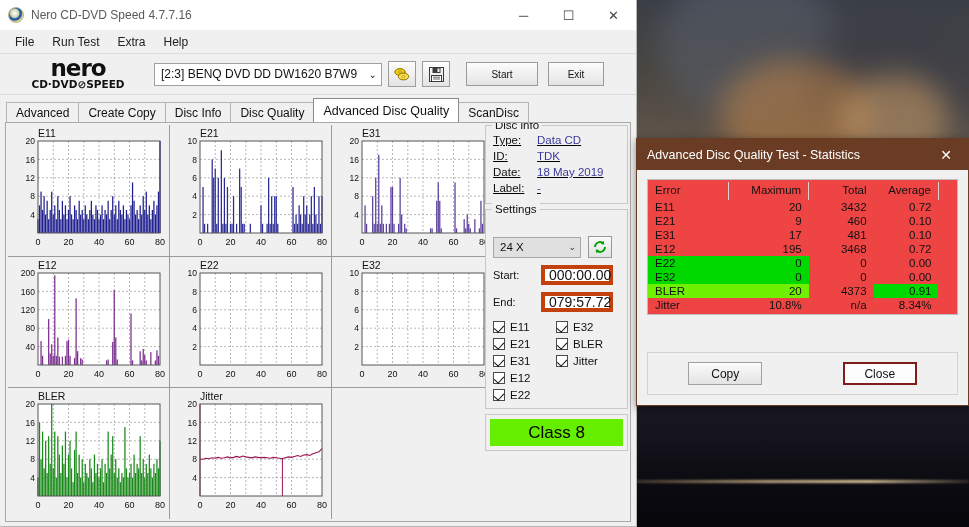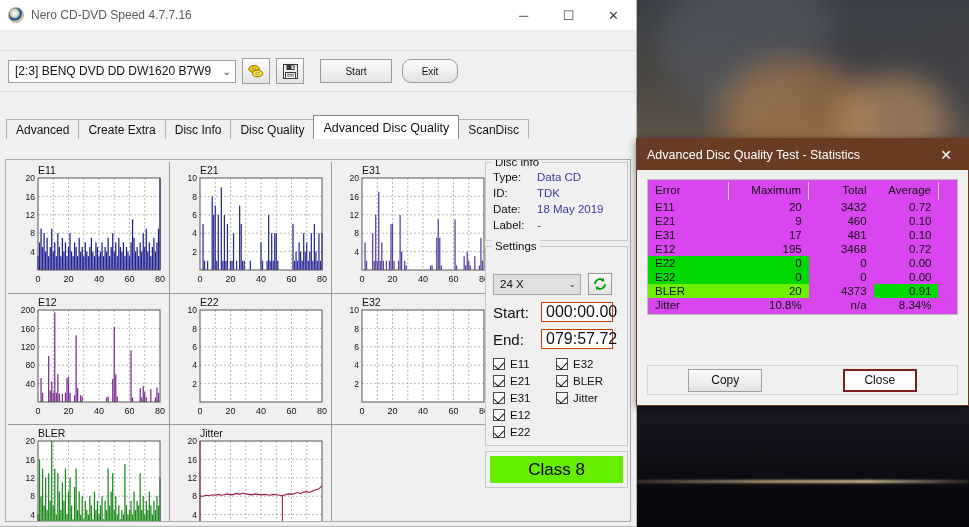--- a/index.html
+++ b/index.html
@@ -35,21 +35,21 @@
     filter: blur(1px);
   }
 
   
   #nero-window {
     position: absolute; left: 0; top: 0;
     width: 637px; height: 527px;
     background: #f0f0f0;
     border: 1px solid #b6b6b6;
     border-left: none; border-top: none;
-    display: flex; flex-direction: column; gap: 20px;
+    display: flex; flex-direction: column;
   }
   .titlebar {
     height: 30px; background: #ffffff;
     display: flex; align-items: center;
     flex: 0 0 auto;
   }
   .title-icon {
     width: 16px; height: 16px; margin-left: 8px; margin-right: 7px;
     border-radius: 50%;
     background: radial-gradient(circle at 40% 38%, #ffffff 0%, #e8e6d2 18%, #d9d3a8 34%, #2a6fb5 44%, #1b4f8c 56%, #d6cf9e 66%, #efe9c2 82%, #bdb48a 100%);
@@ -99,21 +99,21 @@
     background: linear-gradient(to bottom,#fdfdfd,#e3e3e3);
     border: 1px solid #9d9d9d;
     display: flex; align-items: center; justify-content: center;
   }
   .btn-std {
     height: 24px; background: linear-gradient(to bottom,#fcfcfc,#e4e4e4);
     border: 1px solid #9a9a9a; display: flex; align-items: center; justify-content: center;
     font-size: 10px; color: #111;
   }
   #start-btn { width: 72px; margin-left: 16px; }
-  #exit-btn  { width: 56px; margin-left: 10px; border-radius: 9px; }
+  #exit-btn  { width: 56px; margin-left: 10px; }
 
   .tabstrip {
     height: 24px; display: flex; align-items: flex-end;
     padding-left: 6px; background: #f0f0f0; margin-top: 3px;
     flex: 0 0 auto;
   }
   .tab {
     height: 20px; padding: 0 9px; display: flex; align-items: center;
     font-size: 12px; color: #111;
     border: 1px solid #b3b3b3; border-bottom: none;
@@ -158,38 +158,38 @@
     display: flex; flex-direction: column; gap: 5px;
   }
   .group {
     border: 1px solid #c8c8c8; background: #f0f0f0;
     padding: 6px 7px 7px 7px; position: relative;
   }
   .group > .legend {
     position: absolute; top: -7px; left: 6px; background: #f0f0f0;
     padding: 0 3px; font-size: 11.5px; color: #111;
   }
-  .kv { display: flex; font-size: 11.5px; line-height: 16px; }
+  .kv { display: flex; font-size: 11.5px; line-height: 16px; text-decoration: underline; }
   .kv .k { width: 44px; color: #111; }
   .kv .v { color: #3a3a9c; }
   .combo {
     width: 88px; height: 21px; background: #e0e0e0; border: 1px solid #a8a8a8;
     display: flex; align-items: center; padding: 0 4px 0 6px; font-size: 11.5px; color: #111;
   }
   .combo .chev { margin-left: auto; font-size: 9px; color: #333; }
   .refresh-btn {
     width: 24px; height: 22px; margin-left: 7px;
     background: linear-gradient(to bottom,#fafafa,#e2e2e2); border: 1px solid #999;
     display: flex; align-items: center; justify-content: center;
   }
   .fieldrow { display: flex; align-items: center; margin-top: 7px; }
-  .fieldrow .lab { width: 48px; font-size: 15px; color: #111; }
+  .fieldrow .lab { width: 48px; font-size: 11px; color: #111; }
   .textbox {
-    width: 72px; height: 20px; background: #fff; border: 1px solid #c2410c;
-    display: flex; align-items: center; padding-left: 4px; font-size: 16px; color: #111;
+    width: 72px; height: 20px; background: #fff; border: 4px solid #c2410c;
+    display: flex; align-items: center; padding-left: 4px; font-size: 14px; color: #111;
   }
   .cbgrid { display: grid; grid-template-columns: 63px 63px; margin-top: 9px; row-gap: 5px; }
   .cb { display: flex; align-items: center; font-size: 11.5px; color: #111; }
   .cbbox {
     width: 12px; height: 12px; border: 1px solid #4a4a4a; background: #fff;
     margin-right: 5px; position: relative; flex: 0 0 auto;
   }
   .cbbox::after {
     content:""; position:absolute; left:2px; top:1px; width:5px; height:8px;
     border: solid #111; border-width: 0 1.6px 1.6px 0; transform: rotate(42deg);
@@ -219,33 +219,33 @@
     height: 31px; background: #6b3c24; color: #fff;
     display: flex; align-items: center; padding-left: 10px;
     font-size: 12.5px; flex: 0 0 auto; gap: 37px;
   }
   .stats-close {
     margin-left: auto; width: 44px; height: 31px;
     display: flex; align-items: center; justify-content: center;
     font-size: 14px; color: #fff;
   }
   .stats-body { flex: 1 1 auto; padding: 9px 10px 0 10px; }
-  .stats-table-wrap { border: 1px solid #bdbdbd; background: #d946ef; padding: 2px 0 2px 0; }
+  .stats-table-wrap { border: 1px solid #bdbdbd; background: #ef4444; padding: 2px 0 2px 0; }
   table.stats { width: 100%; border-collapse: collapse; font-size: 11.5px; color: #111; }
   table.stats th {
     font-weight: normal; padding: 2px 7px 4px 7px; text-align: right;
     border-right: 1px solid #d2d2d2; color: #111;
   }
   table.stats th.l { text-align: left; }
   table.stats th.last { border-right: 1px solid #d2d2d2; }
   table.stats td { padding: 1px 7px 1px 7px; text-align: right; }
   table.stats td.l { text-align: left; }
   .stats-foot {
     flex: 0 0 auto; margin: 9px 10px 10px 10px; border: 1px solid #d2d2d2;
-    height: 30px; display: flex; align-items: center; justify-content: space-around;
+    height: 43px; display: flex; align-items: center; justify-content: space-around;
   }
   .dlg-btn {
     width: 74px; height: 23px; font-size: 12px; color: #111;
     background: linear-gradient(to bottom,#fbfbfb,#e3e3e3);
     border: 1px solid #a0a0a0;
     display: flex; align-items: center; justify-content: center;
   }
   .dlg-btn.default { border: 2px solid #7f1d1d; background: #fdfdfd; }
 </style>
 </head>
@@ -264,22 +264,32 @@
     <div class="titlebar">
       <div class="title-icon"></div>
       <div class="title-text">Nero CD-DVD Speed 4.7.7.16</div>
       <div class="win-btns">
         <div class="win-btn">─</div>
         <div class="win-btn">☐</div>
         <div class="win-btn close">✕</div>
       </div>
     </div>
 
+    <div class="menubar">
+      <div class="menu-item">File</div>
+      <div class="menu-item">Run Test</div>
+      <div class="menu-item">Extra</div>
+      <div class="menu-item">Help</div>
+    </div>
 
     <div class="toolbar">
+      <div class="nero-logo">
+        <div class="nero-word">nero</div>
+        <div class="nero-sub">CD·DVD⊘SPEED</div>
+      </div>
       <div class="drive-select">
         <span>[2:3]   BENQ DVD DD DW1620 B7W9</span>
         <span class="chev">⌄</span>
       </div>
       <div class="tb-btn">
         <svg width="18" height="16" viewBox="0 0 18 16">
           <ellipse cx="7" cy="6" rx="5.2" ry="3.4" fill="#f5d000" stroke="#8a6b00" stroke-width="1"></ellipse>
           <ellipse cx="7" cy="6" rx="1.5" ry="1" fill="#fff" stroke="#8a6b00" stroke-width="0.7"></ellipse>
           <ellipse cx="10.5" cy="10.5" rx="5.2" ry="3.4" fill="#ffe23a" stroke="#8a6b00" stroke-width="1"></ellipse>
           <ellipse cx="10.5" cy="10.5" rx="1.5" ry="1" fill="#fff" stroke="#8a6b00" stroke-width="0.7"></ellipse>
@@ -294,21 +304,21 @@
           <line x1="4" y1="10.2" x2="11" y2="10.2" stroke="#3a3a3a" stroke-width="0.8"></line>
           <line x1="4" y1="12" x2="11" y2="12" stroke="#3a3a3a" stroke-width="0.8"></line>
         </svg>
       </div>
       <div class="btn-std" id="start-btn">Start</div>
       <div class="btn-std" id="exit-btn">Exit</div>
     </div>
 
     <div class="tabstrip">
       <div class="tab">Advanced</div>
-      <div class="tab">Create Extra</div>
+      <div class="tab">Create Copy</div>
       <div class="tab">Disc Info</div>
       <div class="tab">Disc Quality</div>
       <div class="tab active">Advanced Disc Quality</div>
       <div class="tab">ScanDisc</div>
     </div>
 
     <div class="tab-pane">
 
       <div class="chart-area">
         <div class="chart-cell">

